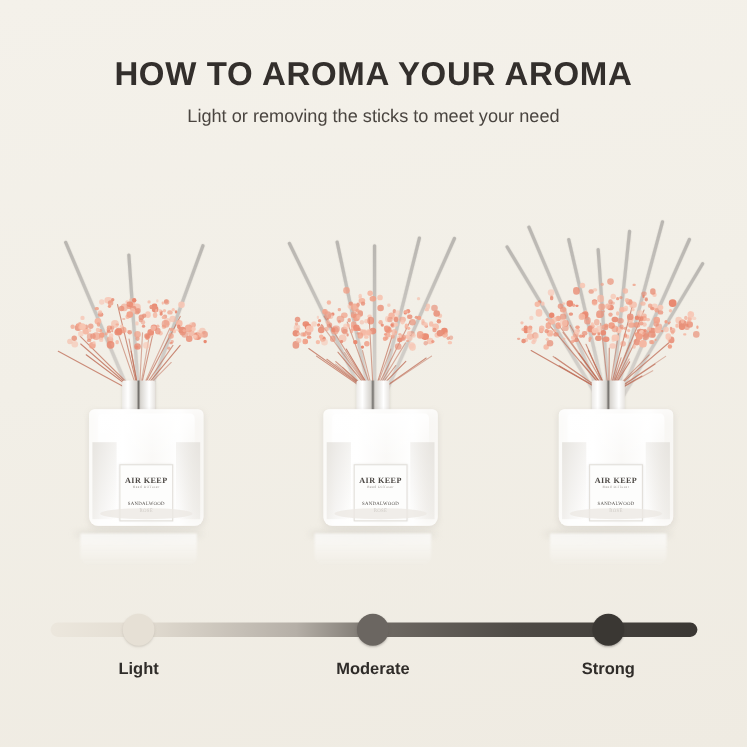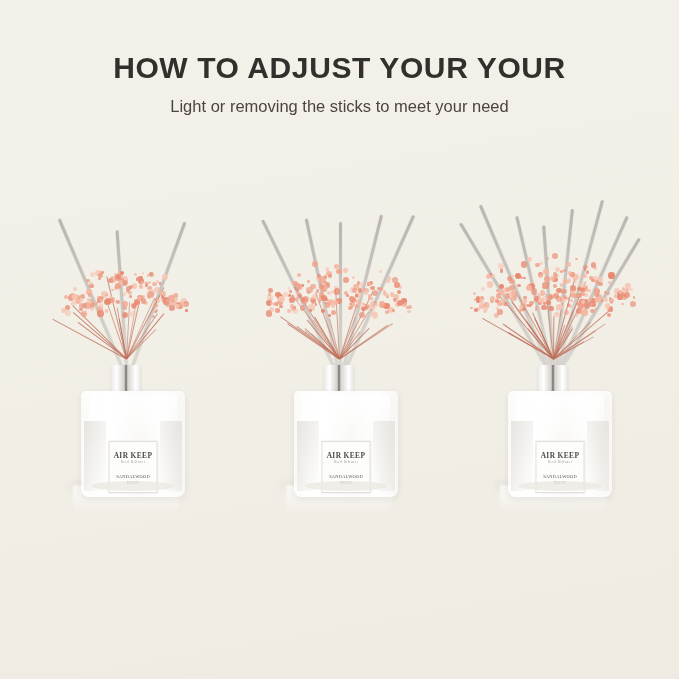--- a/index.html
+++ b/index.html
@@ -44,21 +44,21 @@
     transform-origin:bottom center;
     box-shadow:0 0 1px rgba(120,115,110,.35);
   }
 
   
   .flowers{position:absolute;left:0;top:78px;width:214px;height:120px;}
   .fl{position:absolute;border-radius:50%;}
   .stem{position:absolute;background:#c0705a;transform-origin:bottom center;border-radius:1px;}
 
   
-  .bottle{position:absolute;left:50%;transform:translateX(-50%);top:200px;width:90px;height:136px;}
+  .bottle{position:absolute;left:50%;transform:translateX(-50%);top:181px;width:90px;height:136px;}
   .collar{
     position:absolute;left:50%;transform:translateX(-50%);top:0;
     width:30px;height:30px;border-radius:2px 2px 1px 1px;
     background:linear-gradient(to right,#eceae7 0%,#ffffff 18%,#d5d2cd 44%,#6f6c68 50%,#d8d5d0 56%,#ffffff 82%,#e7e4e0 100%);
     box-shadow:0 1px 2px rgba(130,125,120,.25);
   }
   .body{
     position:absolute;left:0;top:26px;width:104px;height:106px;
     border-radius:5px 5px 8px 8px;
     background:
@@ -139,21 +139,21 @@
   .slabel.s1{left:126px;}
   .slabel.s2{left:339px;}
   .slabel.s3{left:553px;}
 </style>
 </head>
 <body>
 
 <div id="stage">
 
   <div class="header">
-    <h1 class="title">HOW TO ADJUST YOUR YOUR</h1>
+    <h1 class="title">HOW TO AROMA YOUR AROMA</h1>
     <p class="subtitle">Light or removing the sticks to meet your need</p>
   </div>
 
   <div class="products">
 
     <div class="product p1">
       <div class="sticks">
           <div class="stick" style="height: 175px; transform: rotate(-23deg);"></div>
           <div class="stick" style="height: 150px; transform: rotate(-4deg);"></div>
           <div class="stick" style="height: 168px; transform: rotate(20deg);"></div>
@@ -855,14 +855,23 @@
             <div class="tag">Reed Diffuser</div>
             <div class="scent">SANDALWOOD</div>
             <div class="scent" style="margin-top:0">ROSE</div>
           </div>
         </div>
       </div>
     </div>
 
   </div>
 
+  <div class="slider">
+    <div class="track"></div>
+    <div class="knob k1"></div>
+    <div class="knob k2"></div>
+    <div class="knob k3"></div>
+    <div class="slabel s1">Light</div>
+    <div class="slabel s2">Moderate</div>
+    <div class="slabel s3">Strong</div>
+  </div>
 
 </div>
 
 </body></html>

